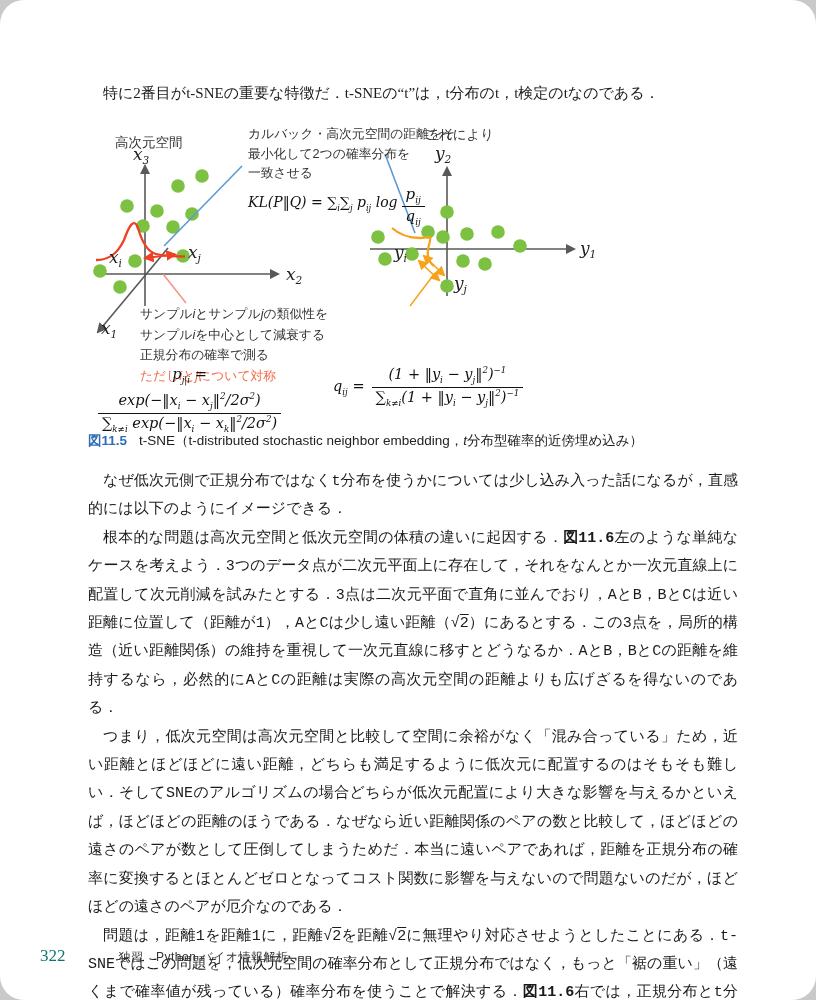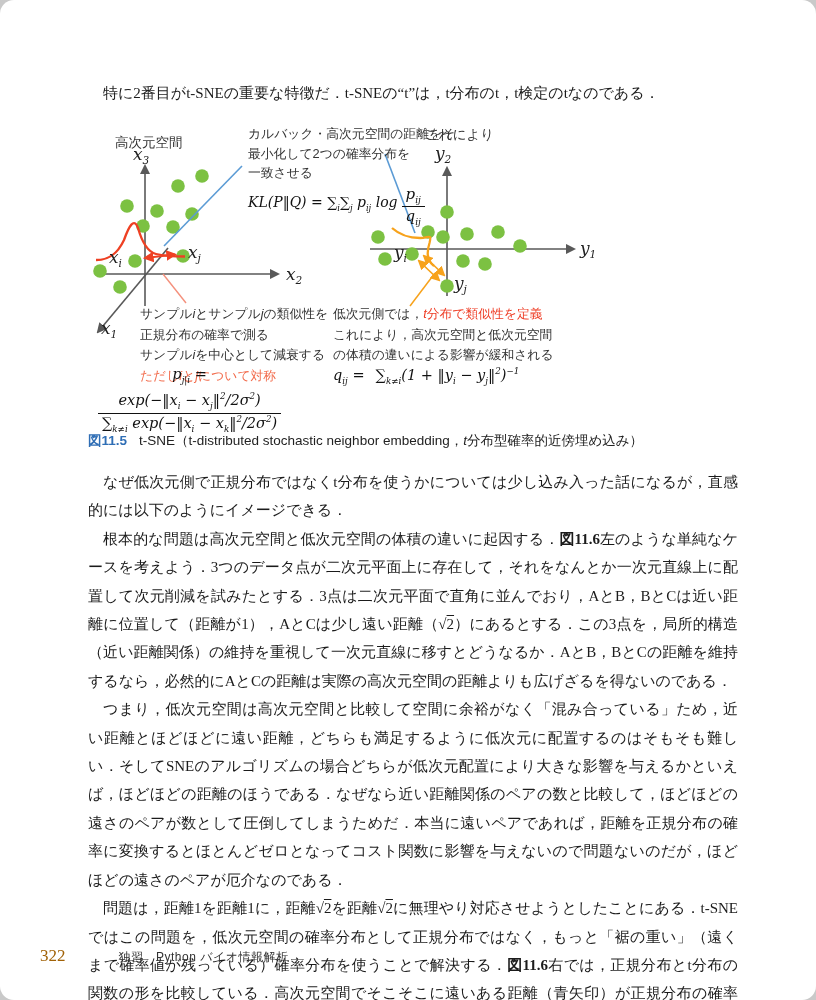--- a/index.html
+++ b/index.html
@@ -1,21 +1,21 @@
 <!DOCTYPE html>
 <html><head>
 <meta charset="utf-8">
 <style>
   html,body{margin:0;padding:0;}
   body{
     width:816px;height:1000px;position:relative;overflow:hidden;
     background:#c9c9c9;
     font-family:"Liberation Sans","DejaVu Sans",sans-serif;
   }
-  .page{position:absolute;inset:0;background:#ffffff;border-radius:14px;}
+  .page{position:absolute;inset:0;background:#ffffff;border-radius:24px;}
   .content{position:absolute;left:88px;top:80px;width:650px;}
   .intro{
     font-family:"Liberation Serif","DejaVu Serif",serif;
     font-size:15px;line-height:26px;color:#1b1b1b;text-indent:1em;margin:0;
   }
   
   .figure{position:relative;width:650px;height:292px;margin-top:16px;}
   .figure svg{position:absolute;left:0;top:0;}
   .flabel{
     position:absolute;font-family:"DejaVu Serif","Liberation Serif",serif;
@@ -39,24 +39,24 @@
   .formula{position:absolute;display:flex;align-items:center;gap:7px;font-size:14.5px;}
   .ol{text-decoration:overline;}
   
   .caption{display:flex;align-items:baseline;gap:12px;margin-top:18px;font-size:13.5px;}
   .caption .cap-label{color:#2f6eb5;font-weight:bold;}
   .caption .cap-text{color:#222;text-align:center;}
   .bodytext{
     margin-top:18px;font-family:"Liberation Serif","DejaVu Serif",serif;
     font-size:15px;line-height:28.4px;color:#1b1b1b;text-align:justify;
   }
-  .bodytext p{margin:0;text-indent:1em;}
+  .bodytext p{margin:0;text-indent:1em;font-family:Liberation Mono, monospace;}
   
   .footer{position:absolute;left:40px;top:946px;display:flex;align-items:baseline;gap:25px;}
-  .pageno{font-family:"Liberation Serif","DejaVu Serif",serif;font-size:17px;color:#a16207;}
+  .pageno{font-family:"Liberation Serif","DejaVu Serif",serif;font-size:17px;color:#0f766e;}
   .booktitle{font-size:12px;color:#333;letter-spacing:0.5px;margin-left:28px;}
 </style>
 </head>
 <body>
 
 <div class="page">
   <div class="content">
 
     <p class="intro">特に2番目がt-SNEの重要な特徴だ．t-SNEの“t”は，t分布のt，t検定のtなのである．</p>
 
@@ -152,43 +152,37 @@
           <span>KL(P‖Q) = ∑<sub>i</sub>∑<sub>j</sub> p<sub>ij</sub> log</span>
           <span class="frac" style="font-size:15px;">
             <span class="num">p<sub>ij</sub></span>
             <span class="den">q<sub>ij</sub></span>
           </span>
         </div>
       </div>
 
       <div class="note" style="left:52px;top:182px;">
         <div>サンプル<i>i</i>とサンプル<i>j</i>の類似性を</div>
+        <div>サンプル<i>i</i>を中心として減衰する</div>
         <div>正規分布の確率で測る</div>
-        <div>サンプル<i>i</i>を中心として減衰する</div>
         <div class="orange-text">ただし<i>i</i>と<i>j</i>について対称</div>
       </div>
 
-      <div class="note" style="left:245px;top:182px;">
-        <div>
-          <span>低次元側では，</span><span class="red-text"><i>t</i>分布で類似性を定義</span>
-        </div>
-        <div>これにより，高次元空間と低次元空間</div>
-        <div>の体積の違いによる影響が緩和される</div>
-      </div>
 
       <div class="formula math" style="left:10px;top:244px;flex-direction:column;">
         <span>p<sub>j|i</sub> =</span>
         <span class="frac">
           <span class="num">exp(−‖x<sub>i</sub> − x<sub>j</sub>‖<sup>2</sup>/2σ<sup>2</sup>)</span>
           <span class="den">∑<sub>k≠i</sub> exp(−‖x<sub>i</sub> − x<sub>k</sub>‖<sup>2</sup>/2σ<sup>2</sup>)</span>
         </span>
       </div>
       <div class="formula math" style="left:245px;top:244px;justify-content:flex-end;">
         <span>q<sub>ij</sub> =</span>
         <span class="frac">
+          <span class="num">(1 + ‖y<sub>i</sub> − y<sub>j</sub>‖<sup>2</sup>)<sup>−1</sup></span>
           <span class="den">∑<sub>k≠i</sub>(1 + ‖y<sub>i</sub> − y<sub>j</sub>‖<sup>2</sup>)<sup>−1</sup></span>
         </span>
       </div>
     </div>
 
     <div class="caption">
       <span class="cap-label">図11.5</span>
       <span class="cap-text">t-SNE（t-distributed stochastic neighbor embedding，<i>t</i>分布型確率的近傍埋め込み）</span>
     </div>
 

